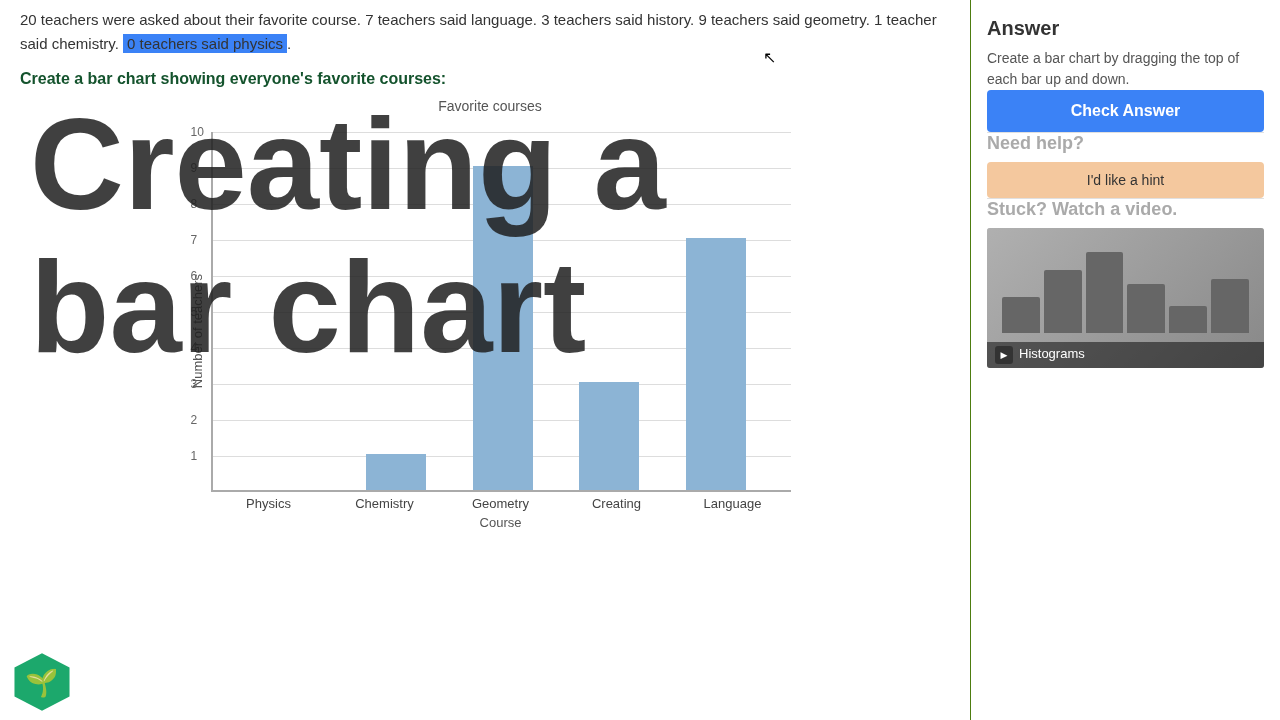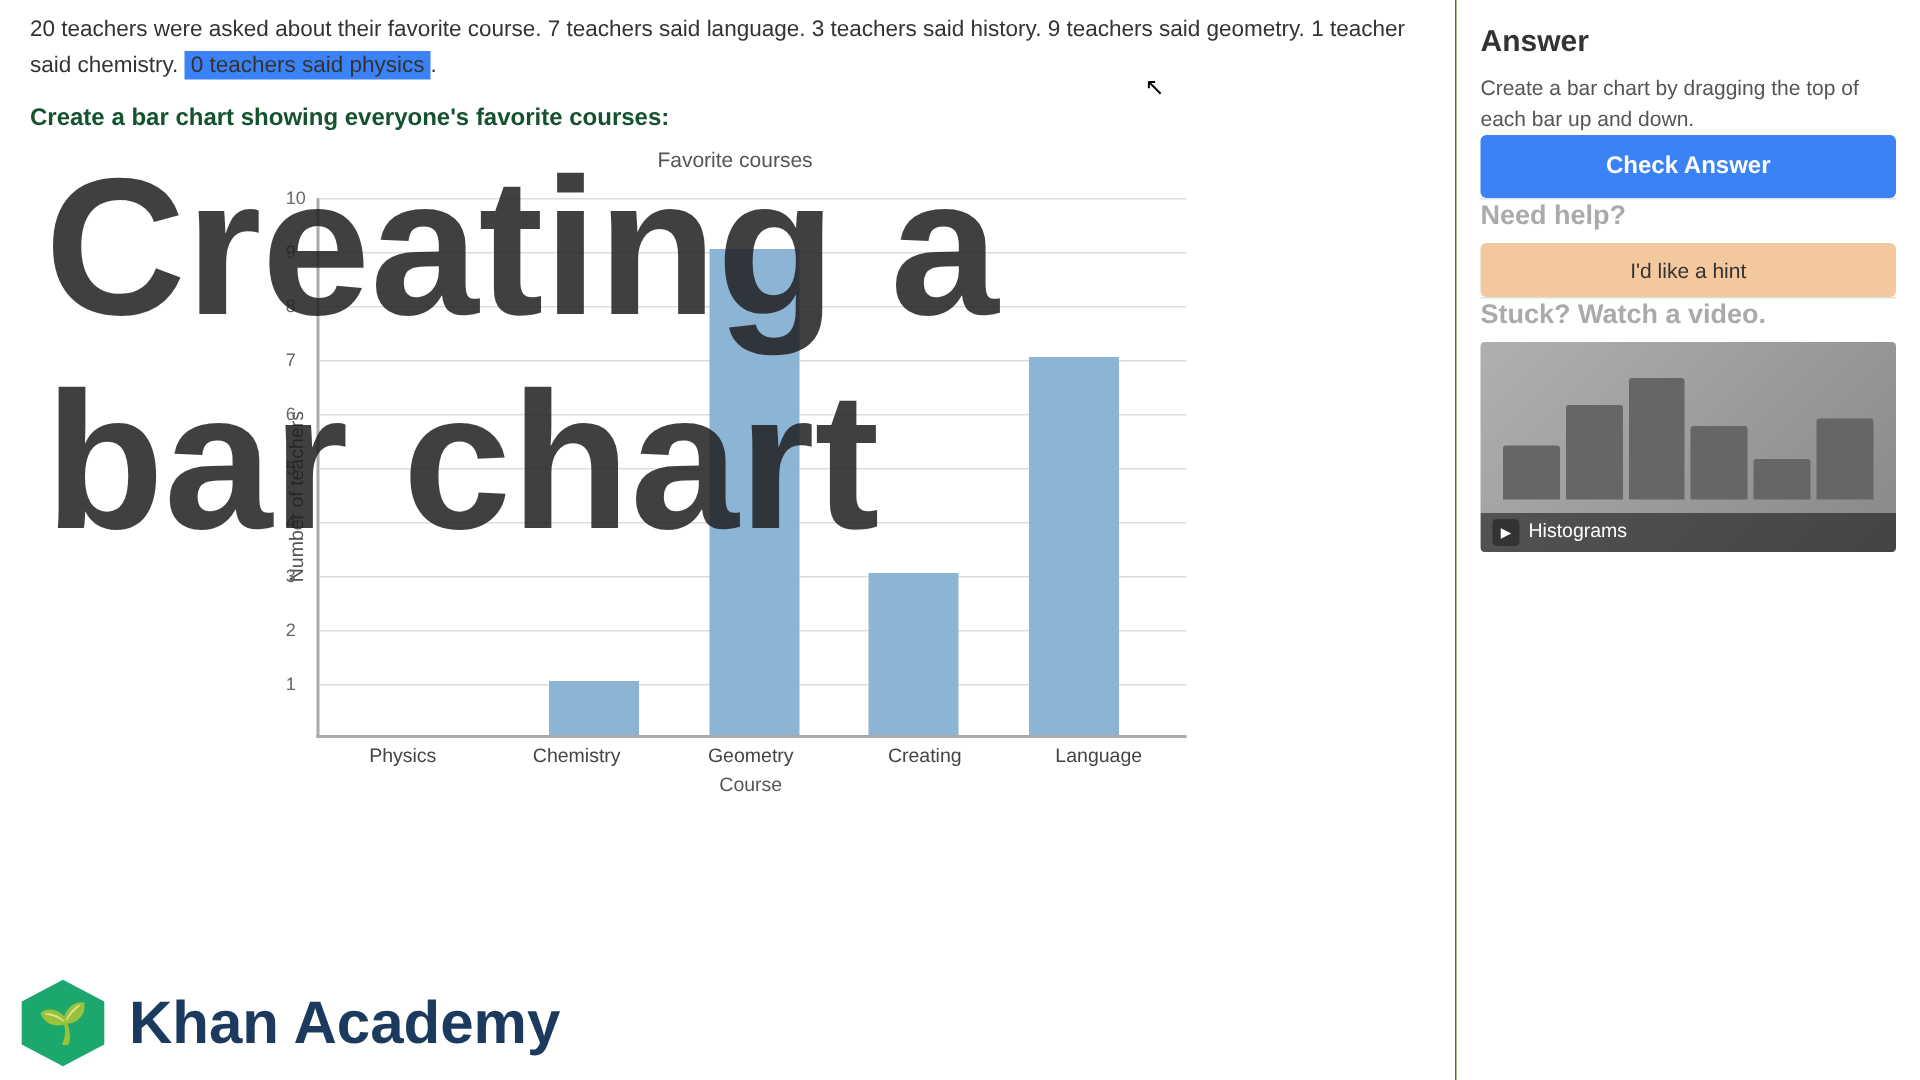--- a/index.html
+++ b/index.html
@@ -368,21 +368,20 @@
   <div class="overlay-text">
     <span>Creating a</span><br>
     <span>bar chart</span>
   </div>
 
   <div class="ka-logo">
     <svg class="ka-hex" viewBox="0 0 100 100">
       <polygon points="50,5 93,27.5 93,72.5 50,95 7,72.5 7,27.5" fill="#1ca86c"></polygon>
       <text x="50" y="65" text-anchor="middle" font-size="42" fill="white" font-family="Arial" font-weight="bold">🌱</text>
     </svg>
-    <span class="ka-name">Khan Academy</span>
   </div>
 
   <div class="cursor">↖</div>
 </div>
 
 <div class="sidebar">
   <div class="answer-section">
     <h2>Answer</h2>
     <p>Create a bar chart by dragging the top of each bar up and down.</p>
   </div>

